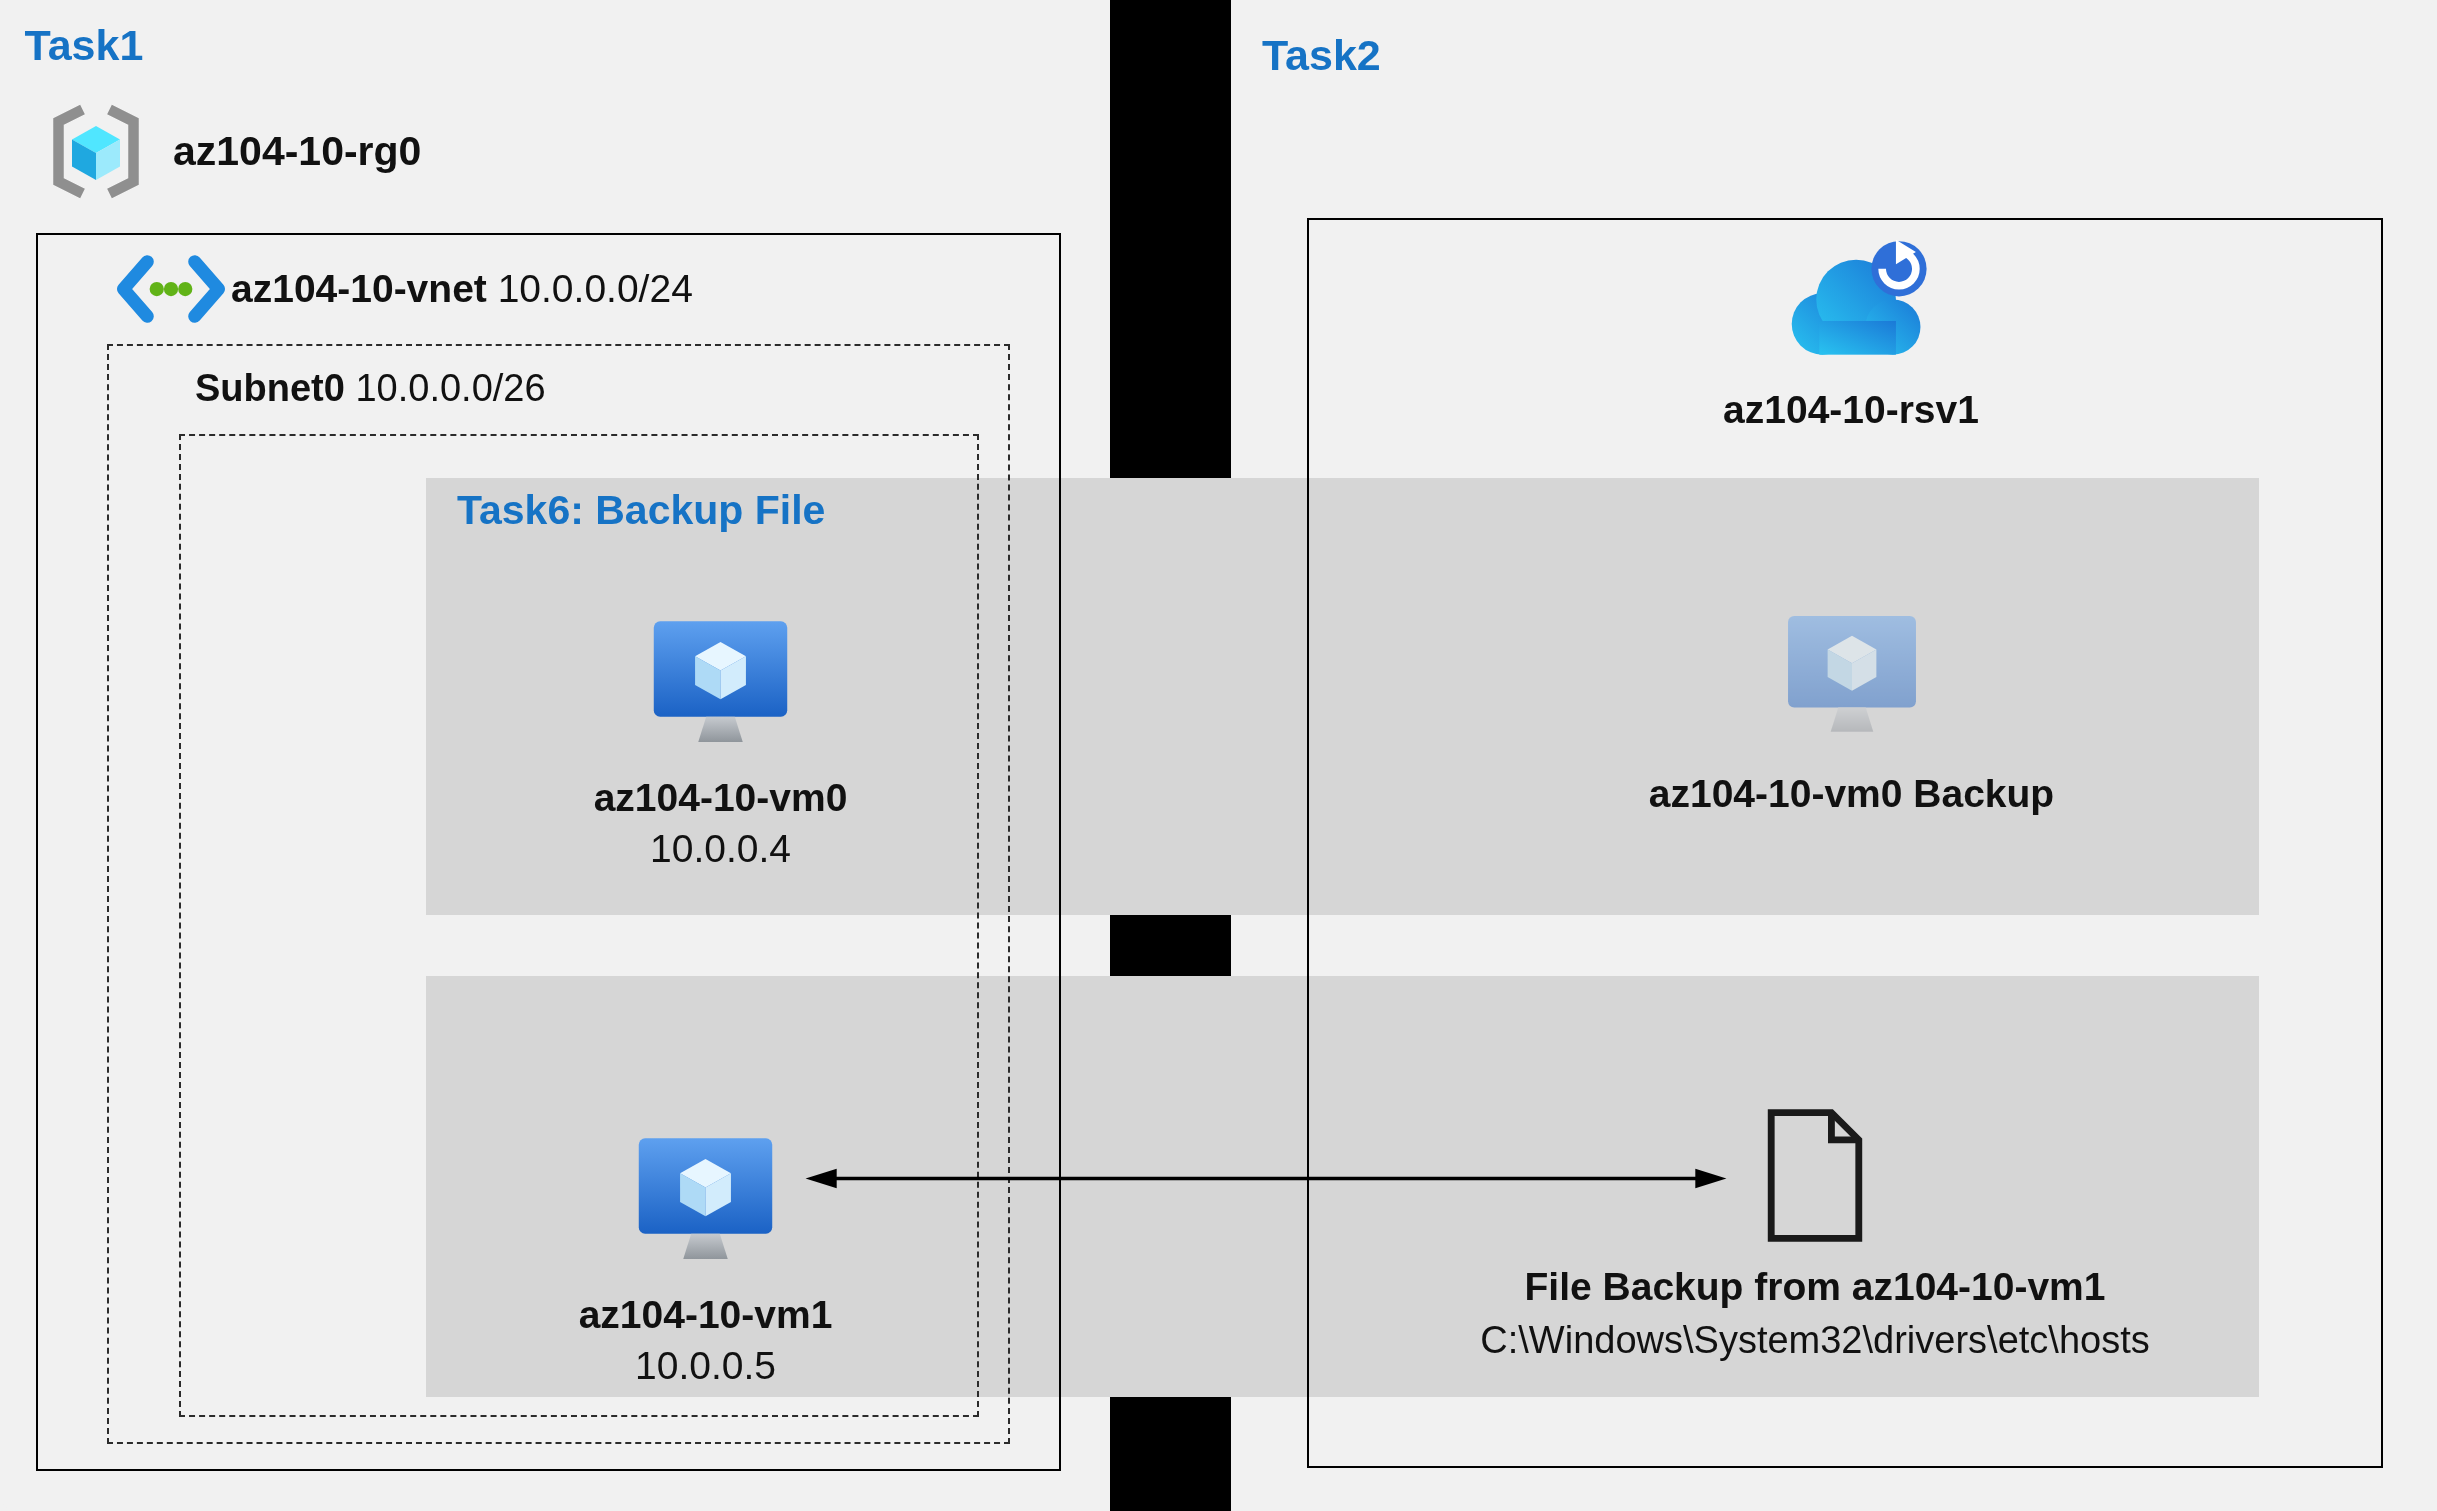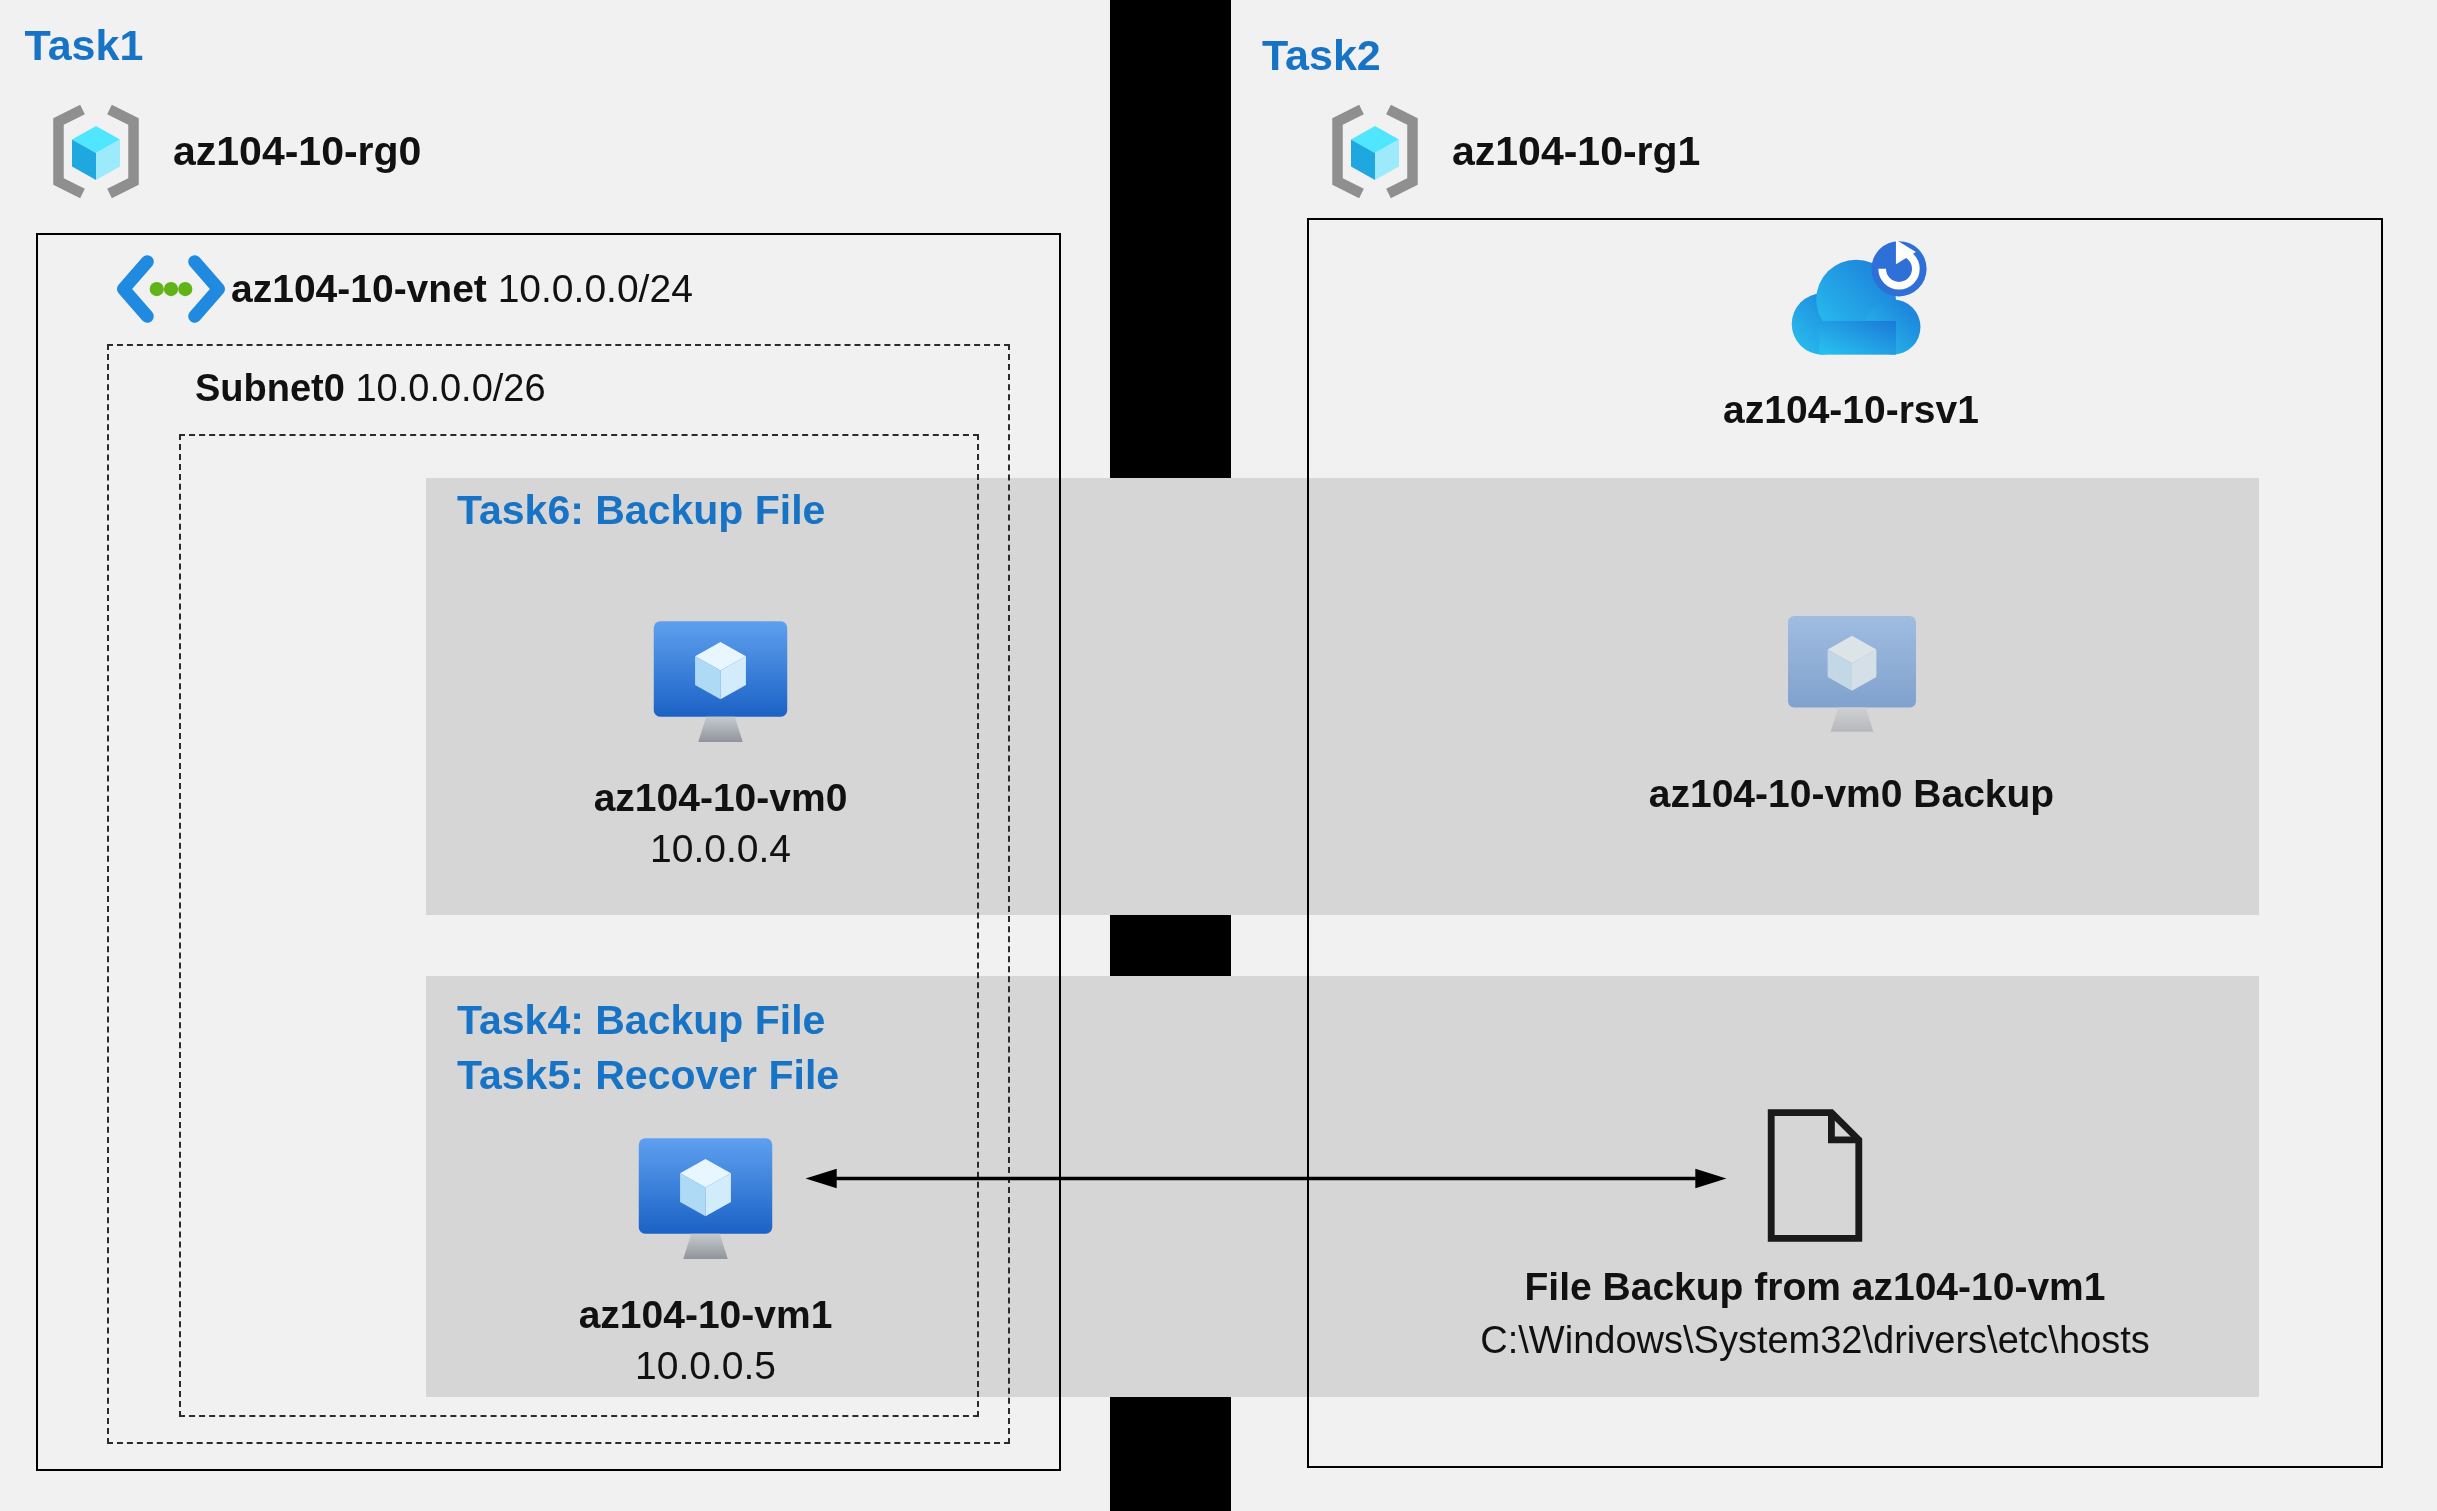--- a/index.html
+++ b/index.html
@@ -117,49 +117,35 @@
       <rect x="3" y="2" width="84" height="60" rx="4" fill="url(#vmScreen)"></rect>
       <polygon points="45,15 61,24 45,33 29,24" fill="#e7f6ff"></polygon>
       <polygon points="29,24 45,33 45,51 29,42" fill="#aedaf6"></polygon>
       <polygon points="61,24 45,33 45,51 61,42" fill="#d2ecfc"></polygon>
       <polygon points="36,62 54,62 59,78 31,78" fill="url(#standGrad)"></polygon>
     </svg>
     <div class="fig-name">az104-10-vm0</div>
     <div class="fig-sub">10.0.0.4</div>
   </div>
 
-  <div class="layer task-lines" style="left:457px; top:993px;">
-    <div>Task4: Backup File</div>
-    <div>Task5: Recover File</div>
-  </div>
 
   <div class="layer figure" style="left:558px; top:1135px; width:295px;">
     <svg viewBox="0 0 90 86" width="143" height="137">
       <rect x="3" y="2" width="84" height="60" rx="4" fill="url(#vmScreen)"></rect>
       <polygon points="45,15 61,24 45,33 29,24" fill="#e7f6ff"></polygon>
       <polygon points="29,24 45,33 45,51 29,42" fill="#aedaf6"></polygon>
       <polygon points="61,24 45,33 45,51 61,42" fill="#d2ecfc"></polygon>
       <polygon points="36,62 54,62 59,78 31,78" fill="url(#standGrad)"></polygon>
     </svg>
     <div class="fig-name">az104-10-vm1</div>
     <div class="fig-sub">10.0.0.5</div>
   </div>
 
   <div class="layer task-heading" style="left:1262px; top:31px;">Task2</div>
 
-  <div class="layer rg-row" style="left:1324px; top:103px;">
-    <svg viewBox="0 0 68 64" width="102" height="97">
-      <path d="M25 4 L9 12 V52 L25 60" stroke="#8f8f8f" stroke-width="7" fill="none"></path>
-      <path d="M43 4 L59 12 V52 L43 60" stroke="#8f8f8f" stroke-width="7" fill="none"></path>
-      <polygon points="34,15 50,24 34,33 18,24" fill="#50e6ff"></polygon>
-      <polygon points="18,24 34,33 34,51 18,42" fill="#1fa8e0"></polygon>
-      <polygon points="50,24 34,33 34,51 50,42" fill="#9ceafc"></polygon>
-    </svg>
-    <span class="rg-name">az104-10-rg1</span>
-  </div>
 
   <div class="layer figure" style="left:1671px; top:229px; width:360px;">
     <svg viewBox="0 0 110 92" width="169" height="141">
       <g fill="url(#cloudGrad)">
         <circle cx="36" cy="62" r="20"></circle>
         <circle cx="58" cy="46" r="26"></circle>
         <circle cx="82" cy="64" r="18"></circle>
         <rect x="34" y="60" width="50" height="22"></rect>
       </g>
       <circle cx="86" cy="26" r="18" fill="#2f6fd8"></circle>

